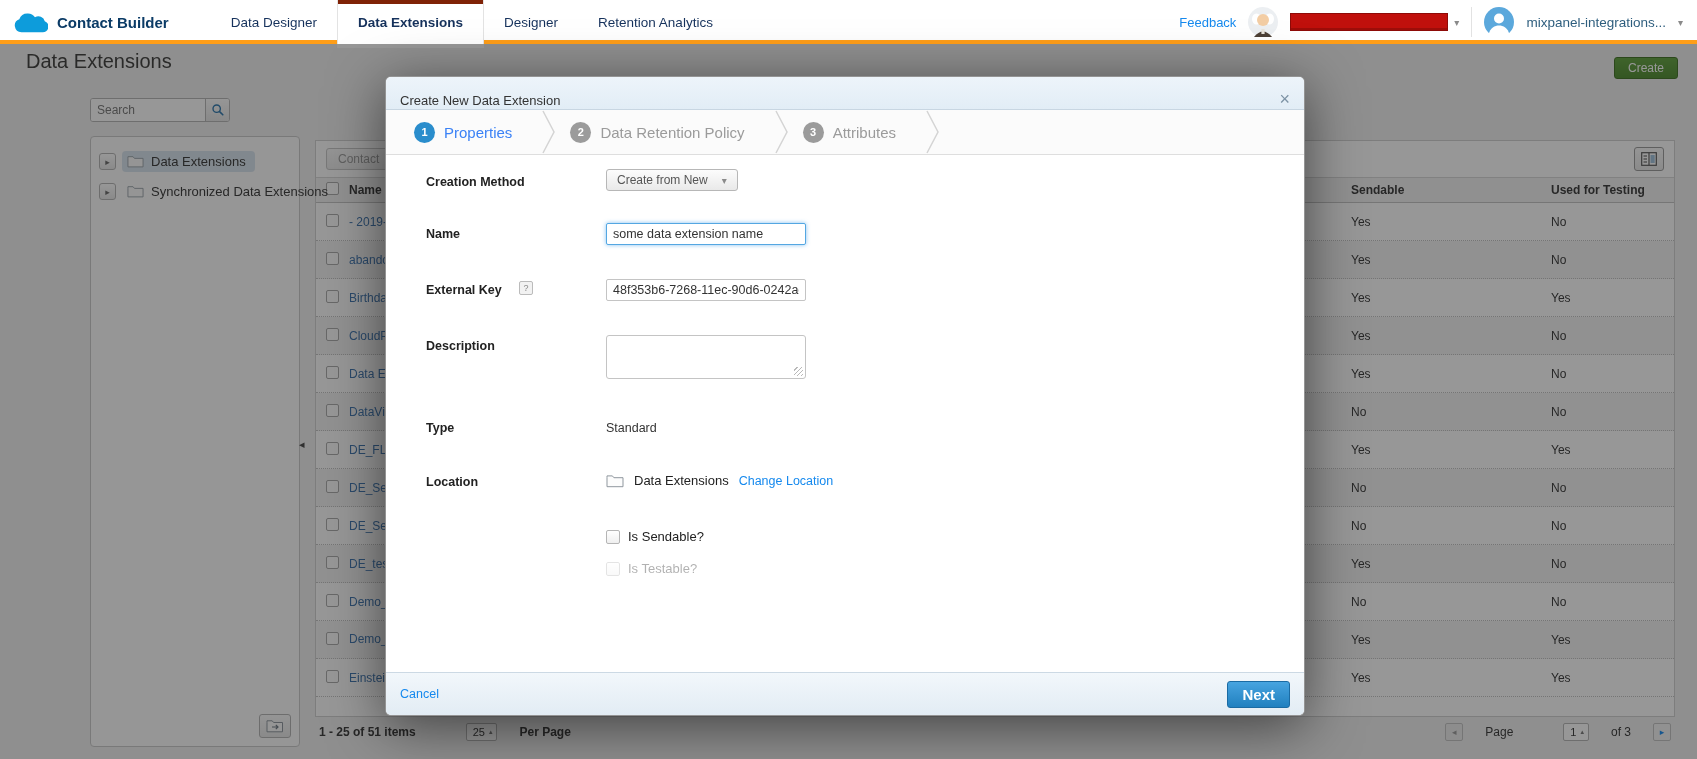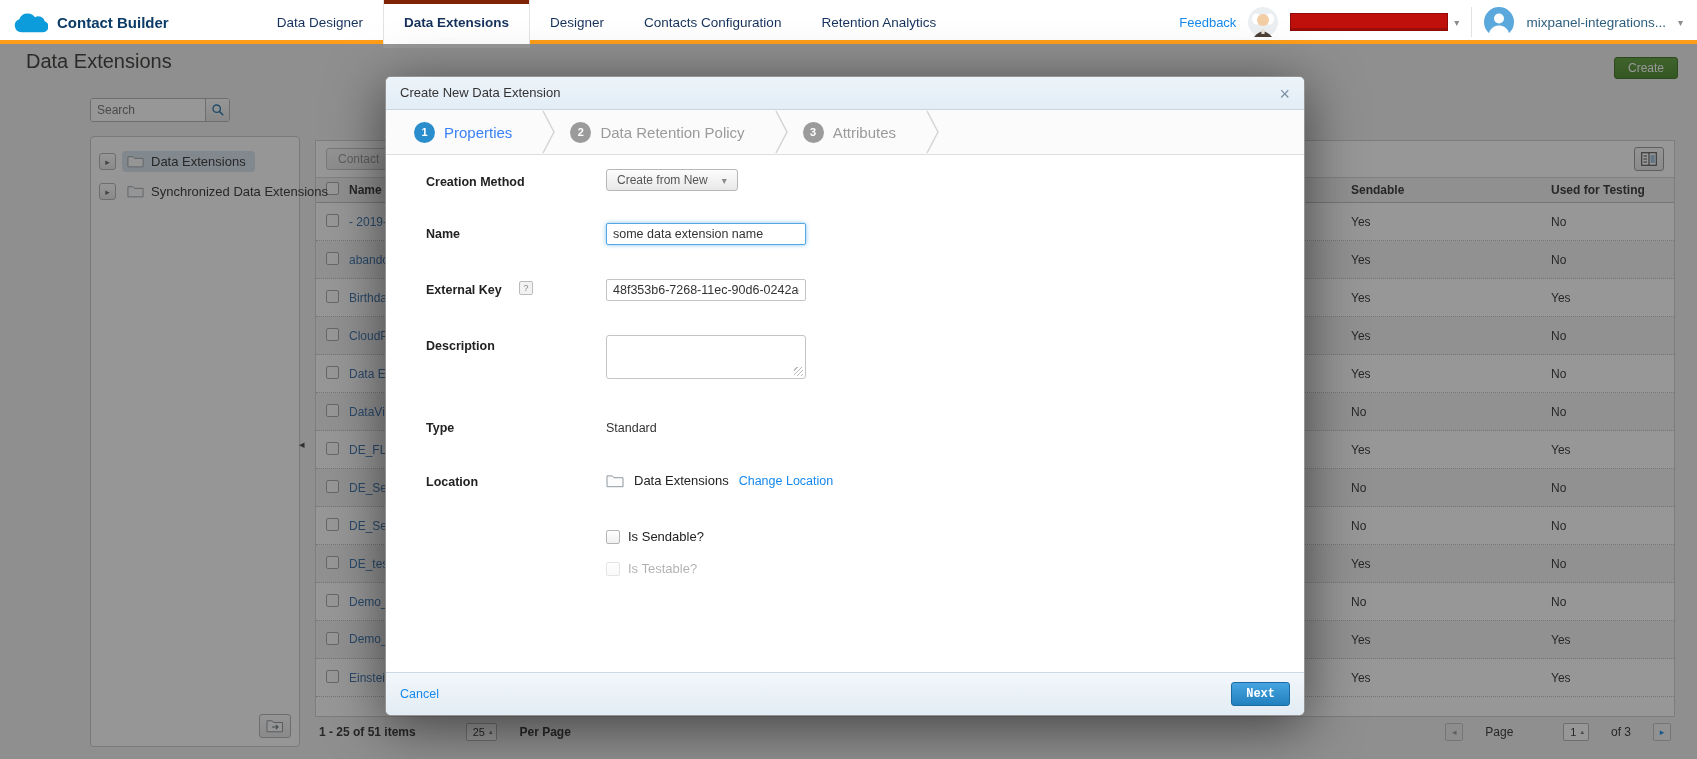--- a/index.html
+++ b/index.html
@@ -2,21 +2,21 @@
 <html><head>
 <meta charset="utf-8">
 <style>
   * { margin:0; padding:0; box-sizing:border-box; }
   html,body { width:1697px; height:759px; }
   body {
     position:relative; overflow:hidden; background:#f0f0f0;
     font-family:"Liberation Sans","DejaVu Sans",sans-serif; color:#333;
   }
   
-  .navbar { position:absolute; top:0; left:0; right:0; height:44px; background:#fff; display:flex; align-items:stretch; z-index:60;gap:46px; }
+  .navbar { position:absolute; top:0; left:0; right:0; height:44px; background:#fff; display:flex; align-items:stretch; z-index:60; }
   .navbar::after { content:""; position:absolute; left:0; right:0; bottom:0; height:4px; background:#FF9E18; }
   .brand { display:flex; align-items:center; gap:9px; padding:0 42px 0 14px; font-size:15px; font-weight:bold; color:#0b3b66; cursor:pointer; }
   .nav-tabs { display:flex; align-items:stretch; }
   .nav-tab { display:flex; align-items:center; padding:0 20px; font-size:13.5px; color:#16325c; position:relative; cursor:pointer; }
   .nav-tab.active { background:#fff; font-weight:bold; border-left:1px solid #e3e3e3; border-right:1px solid #e3e3e3; box-shadow:inset 0 4px 0 #7f2206; z-index:2; }
   .nav-tab.active::after { content:""; position:absolute; left:-1px; right:-1px; bottom:-4px; height:4px; background:#fff; }
   .nav-right { margin-left:auto; display:flex; align-items:center; gap:12px; padding-right:14px; }
   .feedback { color:#1589ee; font-size:13px; cursor:pointer; text-decoration:none; }
   .avatar30 { width:30px; height:30px; flex:none; }
   .redacted { width:158px; height:18px; background:#c0100c; border:1px solid #8e0b08; box-shadow:inset 0 -2px 0 rgba(0,0,0,.18); }
@@ -57,21 +57,21 @@
   .pager { height:30px; display:flex; align-items:center; justify-content:space-between; font-size:12px; color:#333; padding:0 4px; }
   .pgroup { display:flex; align-items:center; gap:22px; }
   .pitems, .pbold { font-weight:600; }
   .box-stepper { display:flex; align-items:center; gap:4px; border:1px solid #b5b5b5; background:#fff; border-radius:2px; height:18px; padding:0 4px 0 6px; font-size:11px; cursor:pointer;margin-left:28px; }
   .mini-caret { font-size:7px; color:#777; }
   .pg-btn { width:18px; height:18px; border:1px solid #c2c2c2; background:#ededed; border-radius:2px; display:flex; align-items:center; justify-content:center; font-size:9px; color:#9a9a9a; cursor:pointer; }
   .pg-btn.next { color:#1589ee; background:#f5f5f5; }
   
   .overlay { position:absolute; left:0; top:44px; right:0; bottom:0; background:rgba(25,25,25,0.45); z-index:70; }
   .modal { position:absolute; left:385px; top:76px; width:920px; height:640px; background:#fff; border:1px solid rgba(60,60,60,.55); border-radius:6px; box-shadow:0 10px 55px rgba(0,0,0,.55); z-index:80; overflow:hidden; }
-  .m-header { height:33px; background:linear-gradient(#edf4fa,#e2edf6); border-bottom:1px solid #c8d6e2; display:flex; align-items:flex-start; padding:8px 14px; font-size:13px; color:#333; }
+  .m-header { height:33px; background:linear-gradient(#edf4fa,#e2edf6); border-bottom:1px solid #c8d6e2; display:flex; align-items:flex-end; padding:1px 14px; font-size:13px; color:#333; }
   .m-close { margin-left:auto; color:#7d93a5; font-size:18px; line-height:1; cursor:pointer; }
   .steps { height:45px; background:#fbfbfb; border-bottom:1px solid #dedede; display:flex; align-items:center; padding-left:14px; }
   .step { display:flex; align-items:center; gap:9px; padding:0 30px 0 14px; cursor:pointer; }
   .step-num { width:21px; height:21px; border-radius:50%; background:#9b9b9b; color:#fff; font-size:11px; font-weight:bold; display:flex; align-items:center; justify-content:center; }
   .step-label { font-size:15px; color:#9b9b9b; }
   .step.active .step-num { background:#2a8dcc; }
   .step.active .step-label { color:#3b82f6;text-align:center; }
   .chev { width:14px; height:44px; flex:none; }
   .m-body { position:relative; height:517px; background:#fff; }
   .f-label { position:absolute; left:40px; font-size:12.5px; font-weight:bold; color:#222; }
@@ -81,37 +81,36 @@
   .ta { position:absolute; left:220px; top:180px; width:200px; height:44px; border:1px solid #c4c4c4; border-radius:3px; background:#fff; cursor:text; }
   .grip { position:absolute; right:2px; bottom:2px; width:9px; height:9px; background:repeating-linear-gradient(135deg, transparent 0 2px, #b9b9b9 2px 3px); }
   .plain-val { position:absolute; left:220px; font-size:12.5px; color:#333; }
   .loc-row { position:absolute; left:220px; top:318px; display:flex; align-items:center; gap:10px; font-size:13px; color:#222; }
   .link { color:#1589ee; font-size:12.5px; cursor:pointer; text-decoration:none; }
   .chk-row { position:absolute; left:220px; display:flex; align-items:center; gap:8px; font-size:13px; color:#222; }
   .chk { width:14px; height:14px; flex:none; border:1px solid #b5b5b5; border-radius:2px; background:linear-gradient(#fff,#efefef); cursor:pointer; }
   .disabled-row { opacity:.35; }
   .q-icon { position:absolute; left:133px; top:126px; width:14px; height:14px; border:1px solid #bbb; border-radius:2px; background:#f2f2f2; color:#8a8a8a; font-size:9px; display:flex; align-items:center; justify-content:center; cursor:pointer; }
   .m-footer { height:43px; background:linear-gradient(#f2f7fb,#e2ecf4); border-top:1px solid #ccd9e4; display:flex; align-items:center; padding:0 14px; }
-  .next-btn { margin-left:auto; background:linear-gradient(#47a4e0,#2180bf); border:1px solid #1b6ba3; color:#fff; font-size:12px; font-weight:bold; padding:4px 14px; border-radius:3px; cursor:pointer;font-family:Liberation Mono, monospace; }
+  .next-btn { margin-left:auto; background:linear-gradient(#47a4e0,#2180bf); border:1px solid #1b6ba3; color:#fff; font-size:15px; font-weight:bold; padding:4px 14px; border-radius:3px; cursor:pointer; }
 </style>
 </head>
 <body>
 
 <div class="navbar">
   <div class="brand">
     <svg class="cloud" width="34" height="23" viewBox="0 0 36 24">
         <path fill="#0d9cdb" d="M14.8 2.4c3.1 0 5.8 1.6 7.4 4a6.9 6.9 0 0 1 10.4 4.3 6 6 0 0 1-2.1 11.6H7.9A7.1 7.1 0 0 1 5.6 8.5 9.2 9.2 0 0 1 14.8 2.4z"></path>
       </svg>
     <span>Contact Builder</span>
   </div>
   <div class="nav-tabs">
     <div class="nav-tab">Data Designer</div>
     <div class="nav-tab active">Data Extensions</div>
     <div class="nav-tab">Designer</div>
-    <div class="nav-tab">Contacts Configuration</div>
     <div class="nav-tab">Retention Analytics</div>
   </div>
   <div class="nav-right">
     <a class="feedback">Feedback</a>
     <svg class="avatar30" viewBox="0 0 30 30">
         <circle cx="15" cy="15" r="15" fill="#eceff2"></circle>
         <ellipse cx="8.5" cy="12" rx="4.5" ry="5.5" fill="#fff"></ellipse>
         <ellipse cx="21.5" cy="12" rx="4.5" ry="5.5" fill="#fff"></ellipse>
         <circle cx="15" cy="13" r="6" fill="#f3cda4"></circle>
         <path d="M6,30 Q15,19 24,30 Z" fill="#4c3f35"></path>

